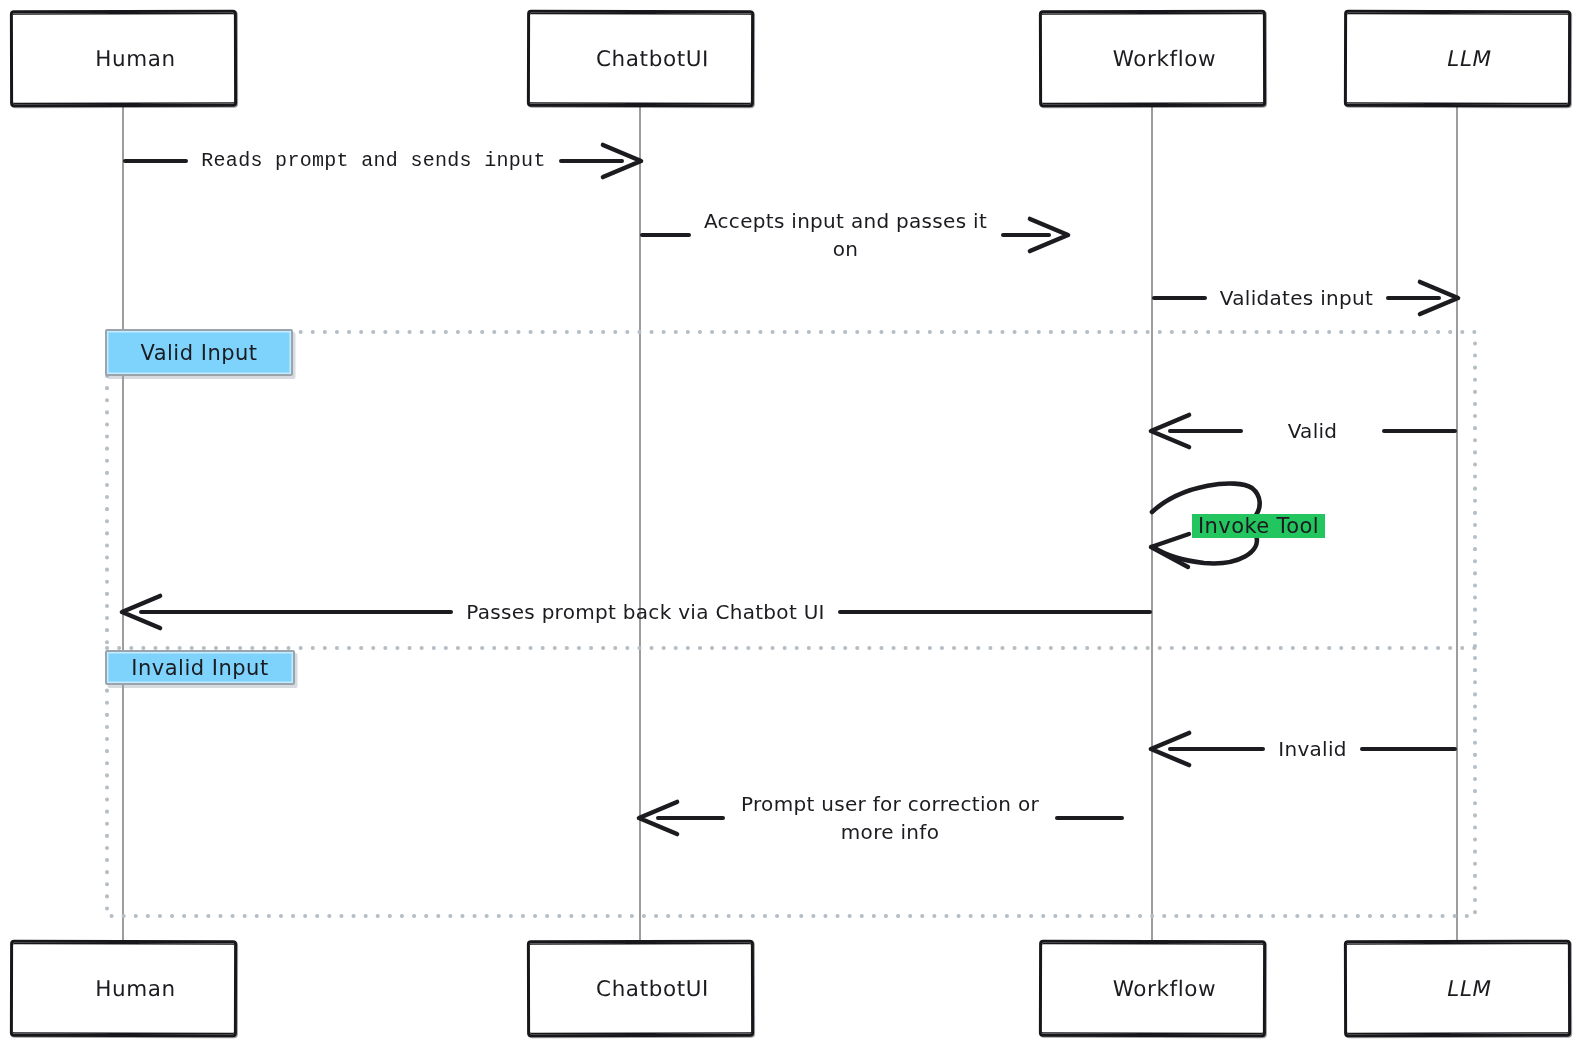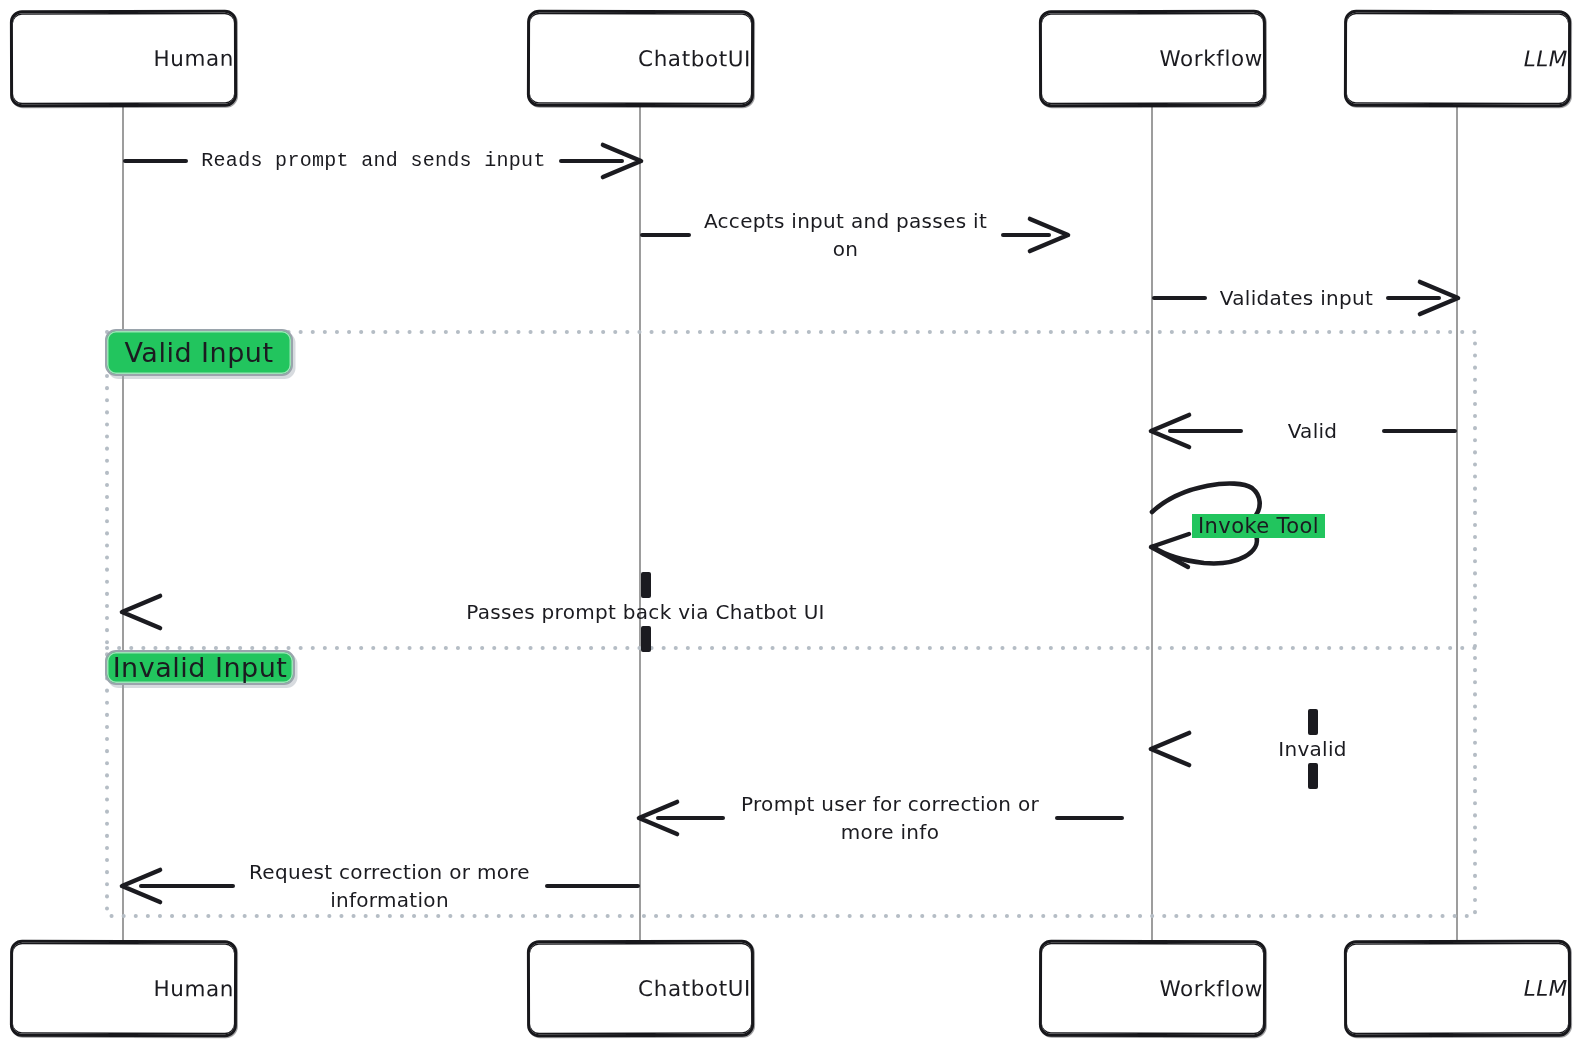--- a/index.html
+++ b/index.html
@@ -6,38 +6,38 @@
   html,body { background:#ffffff; }
   body { font-family: "DejaVu Sans", sans-serif; color:#1b1b20; }
   .canvas { position:relative; width:1582px; height:1053px; background:#ffffff; overflow:hidden; }
 
   
   .lifeline { position:absolute; top:107px; height:833px; width:2px; background:#9d9d9d; z-index:1; }
 
   
   .actor-box {
     position:absolute; width:227px; height:97px; background:#ffffff;
-    border:3.5px solid #17171b; border-radius:12px;
+    border:3.5px solid #17171b; border-radius:4px;
     box-shadow: inset 0 1.5px 0 #17171b, inset 0 -1.5px 0 #17171b, 1px 1px 0 rgba(23,23,27,.4);
-    display:flex; align-items:center; justify-content:flex-end;
+    display:flex; align-items:center; justify-content:center;
     font-size:21.5px; letter-spacing:.6px; z-index:30;padding-left:24px;
   }
   .actor-box.tilt-a { transform:rotate(-0.15deg); }
   .actor-box.tilt-b { transform:rotate(0.15deg); }
   .actor-llm { font-style:italic; }
 
   
   .frame-svg { position:absolute; left:0; top:0; z-index:2; }
 
   
   .frame-label {
-    position:absolute; background:#22c55e; border:2px solid #9aa4ac; border-radius:11px;
+    position:absolute; background:#7dd3fc; border:2px solid #9aa4ac; border-radius:2px;
     box-shadow: 2.5px 3px 0 rgba(150,160,170,.38), inset 0 0 0 1.5px rgba(255,255,255,.55);
     display:flex; align-items:center; justify-content:center;
-    font-size:27px; letter-spacing:.5px; z-index:20;
+    font-size:21px; letter-spacing:.5px; z-index:20;
   }
 
   
   .msg { position:absolute; height:80px; display:flex; align-items:center; z-index:10; font-size:20px; letter-spacing:.3px; }
   .seg { flex:1; height:4px; background:#1b1b20; border-radius:2px; min-width:10px; }
   .msg-label { padding:0 13px; text-align:center; line-height:1.4; }
   .dir-right { padding-right:16px; }
   .dir-left  { padding-left:16px; }
   .arrowhead { position:absolute; top:50%; transform:translateY(-50%); z-index:11; }
   .dir-right .arrowhead { right:-5px; }
@@ -108,55 +108,47 @@
     <div class="seg"></div>
   </div>
 
   <svg class="self-loop-svg" width="170" height="115" viewBox="0 0 170 115">
     <path d="M 30 40 C 60 12, 115 6, 130 16 C 140 24, 139 36, 134 43" fill="none" stroke="#1b1b20" stroke-width="4.6" stroke-linecap="round"></path>
     <path d="M 134 63 C 140 80, 116 94, 82 91 C 55 88, 40 81, 31 75" fill="none" stroke="#1b1b20" stroke-width="4.6" stroke-linecap="round"></path>
     <path d="M 29 75 L 67 62 M 29 75 L 66 95" fill="none" stroke="#1b1b20" stroke-width="4.4" stroke-linecap="round"></path>
   </svg>
   <span class="self-loop-label">Invoke Tool</span>
 
-  <div class="msg dir-left" style="left:123px; top:572px; width:1029px;flex-direction:column;">
+  <div class="msg dir-left" style="left:123px; top:572px; width:1029px;">
     <svg class="arrowhead" width="48" height="40" viewBox="0 0 48 40">
       <path d="M42 4 L4 20 L42 36" fill="none" stroke="#1b1b20" stroke-width="4.6" stroke-linecap="round" stroke-linejoin="round"></path>
     </svg>
     <div class="seg"></div>
     <span class="msg-label">Passes prompt back via Chatbot UI</span>
     <div class="seg"></div>
   </div>
 
-  <div class="msg dir-left" style="left:1152px; top:709px; width:305px;flex-direction:column;">
+  <div class="msg dir-left" style="left:1152px; top:709px; width:305px;">
     <svg class="arrowhead" width="48" height="40" viewBox="0 0 48 40">
       <path d="M42 4 L4 20 L42 36" fill="none" stroke="#1b1b20" stroke-width="4.6" stroke-linecap="round" stroke-linejoin="round"></path>
     </svg>
     <div class="seg"></div>
     <span class="msg-label">Invalid</span>
     <div class="seg"></div>
   </div>
 
   <div class="msg dir-left" style="left:640px; top:778px; width:484px;">
     <svg class="arrowhead" width="48" height="40" viewBox="0 0 48 40">
       <path d="M42 4 L4 20 L42 36" fill="none" stroke="#1b1b20" stroke-width="4.6" stroke-linecap="round" stroke-linejoin="round"></path>
     </svg>
     <div class="seg"></div>
     <span class="msg-label mw330">Prompt user for correction or more info</span>
     <div class="seg"></div>
   </div>
 
-  <div class="msg dir-left" style="left:123px; top:846px; width:517px;">
-    <svg class="arrowhead" width="48" height="40" viewBox="0 0 48 40">
-      <path d="M42 4 L4 20 L42 36" fill="none" stroke="#1b1b20" stroke-width="4.6" stroke-linecap="round" stroke-linejoin="round"></path>
-    </svg>
-    <div class="seg"></div>
-    <span class="msg-label mw310">Request correction or more information</span>
-    <div class="seg"></div>
-  </div>
 
   <div class="actor-box tilt-a" style="left:10px;   top:10px;">
       <span>Human</span>
     </div>
   <div class="actor-box tilt-b" style="left:527px;  top:10px;">
       <span>ChatbotUI</span>
     </div>
   <div class="actor-box tilt-a" style="left:1039px; top:10px;">
       <span>Workflow</span>
     </div>

